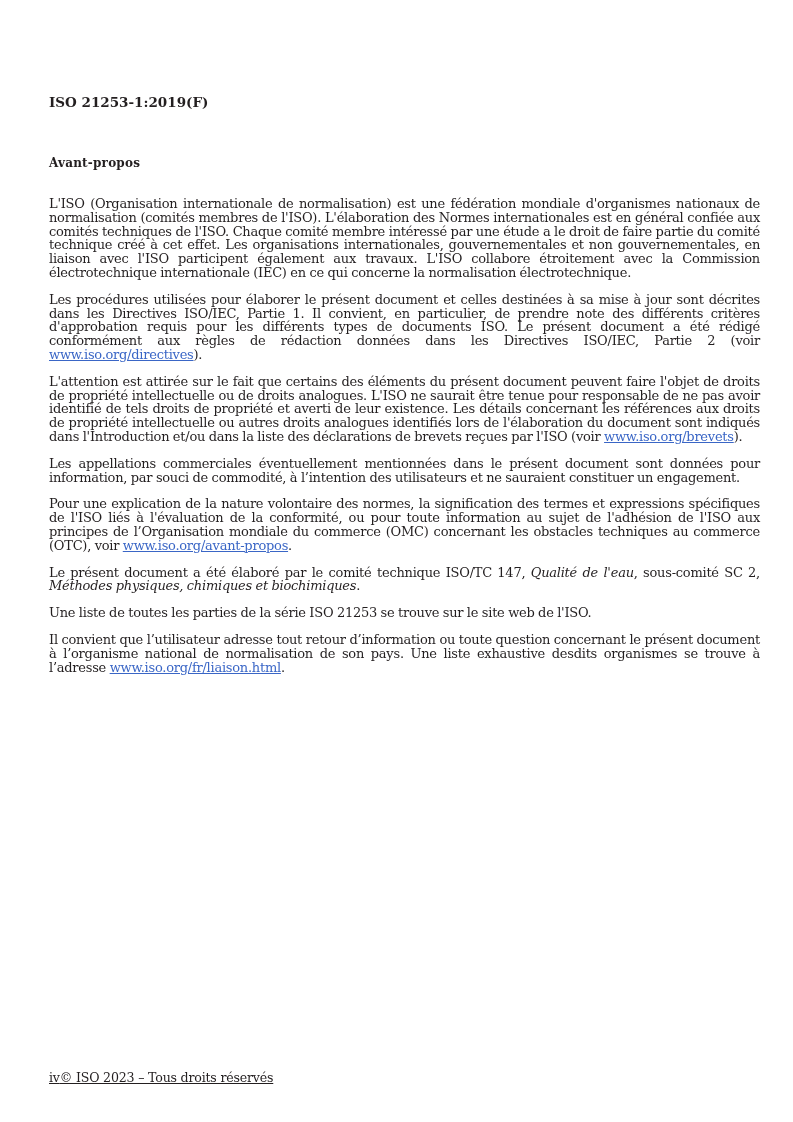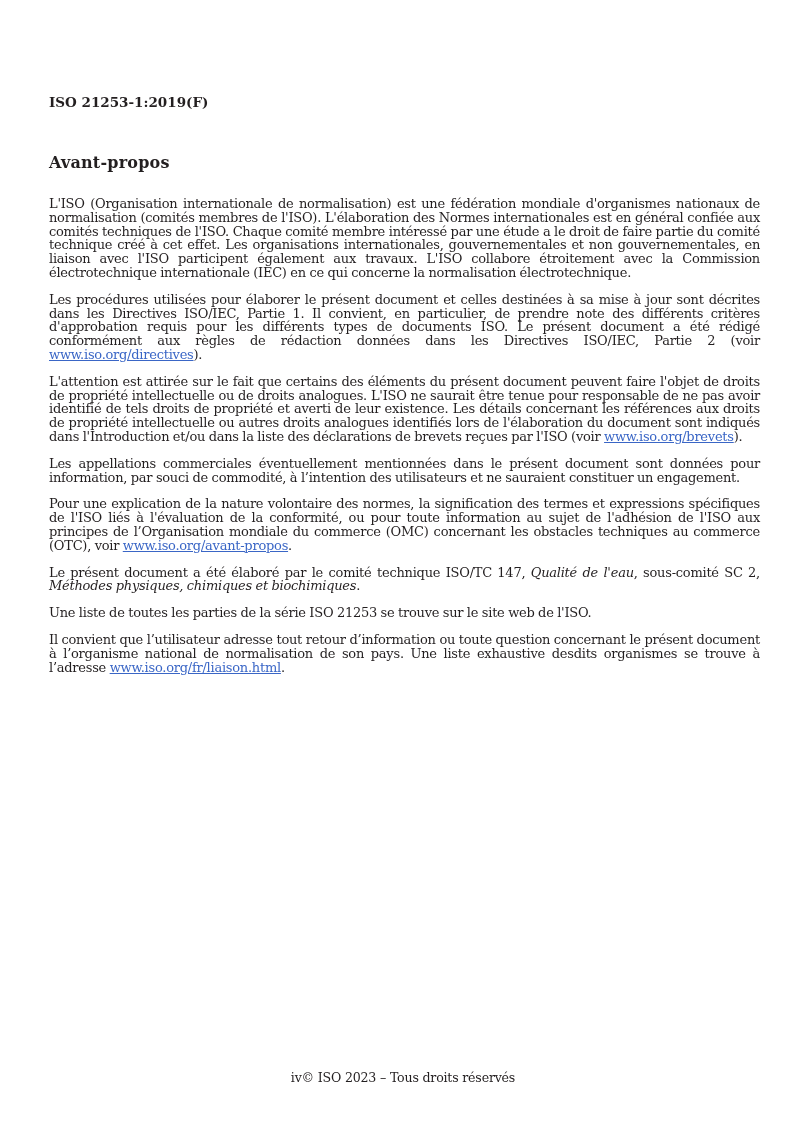--- a/index.html
+++ b/index.html
@@ -26,21 +26,21 @@
     top:55px;
     margin-top:40px;
   }
   .doc-ref{
     font-weight:bold;
     font-size:13.5px;
     line-height:15px;
   }
   .section-title{
     font-weight:bold;
-    font-size:16px;
+    font-size:12px;
     line-height:20px;
     margin-top:43px;
     margin-bottom:24px;
     letter-spacing:.2px;
   }
   .body-text p{
     font-size:13px;
     line-height:13.8px;
     text-align:justify;
     margin:0 0 13px 0;
@@ -51,24 +51,25 @@
     color:var(--link-color);
     cursor:pointer;
   }
   .body-text em{ }
   .footer{
     position:absolute;
     left:49px;
     right:36px;
     top:1070px;
     display:flex;
-    justify-content:center;
+    justify-content:flex-start;
     align-items:baseline;
     font-size:12.6px;
     letter-spacing:-0.2px;
+    text-decoration:underline;
   }
 </style>
 </head>
 <body>
 
 <div class="page">
   <div class="content">
     <div class="doc-ref">ISO 21253-1:2019(F)</div>
 
     <h1 class="section-title">Avant-propos</h1>

